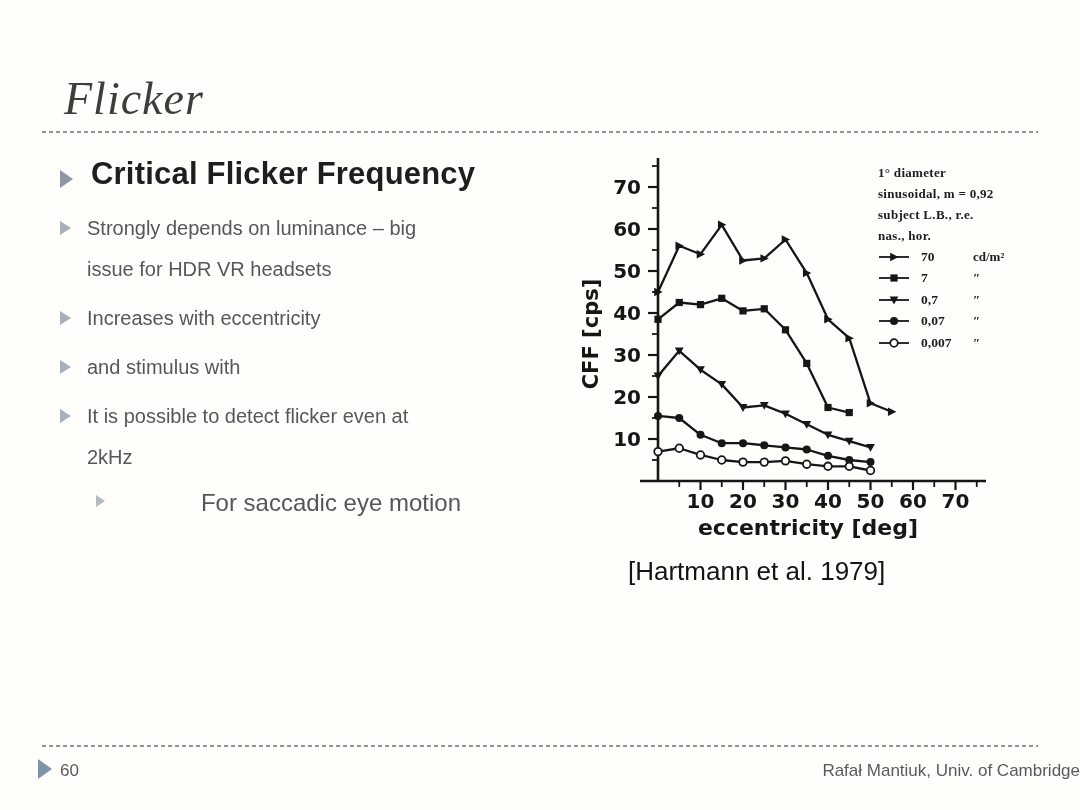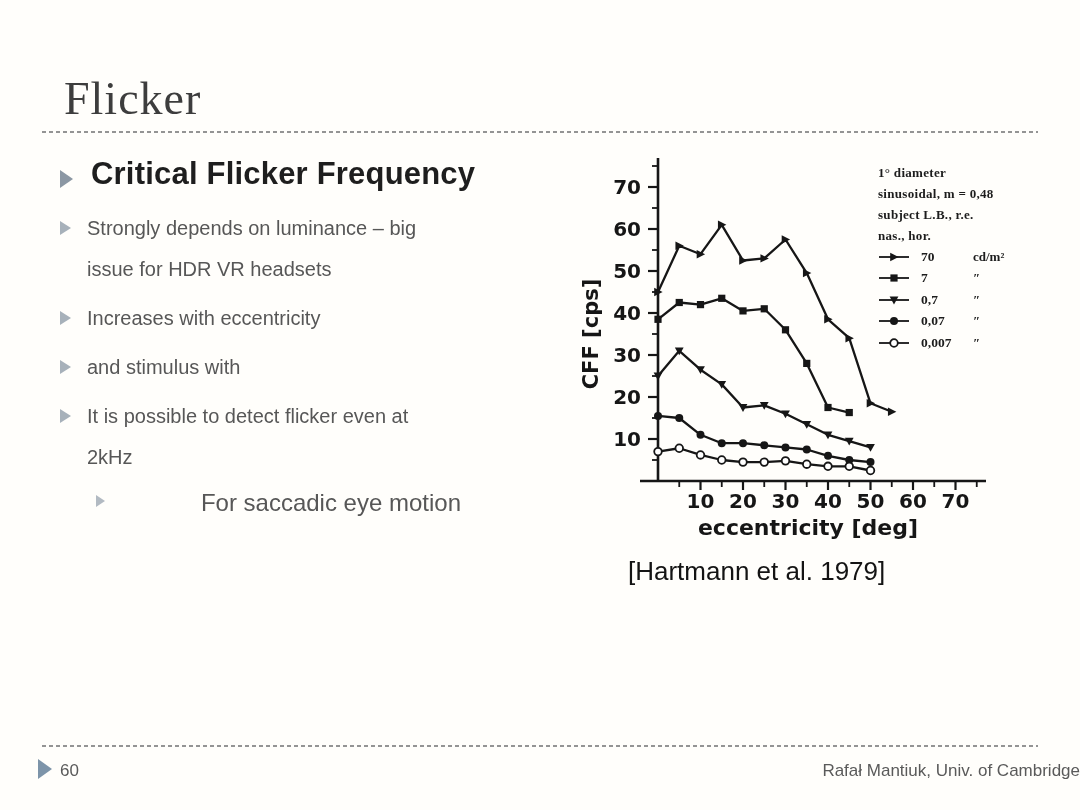--- a/index.html
+++ b/index.html
@@ -5,21 +5,21 @@
   html,body{margin:0;padding:0;background:#e8e8e8;}
   .slide{
     position:relative; width:1080px; height:810px; background:#fffefb;
     font-family:"Liberation Sans", sans-serif; overflow:hidden;
     box-shadow:0 0 6px rgba(0,0,0,.3);
   }
   
   .title{
     position:absolute; left:64px; top:72px;
     font-family:"Liberation Serif", serif; font-weight:400;
-    font-size:46px; color:#3d3d3d; letter-spacing:1px;
+    font-size:46px; color:#3d3d3d; letter-spacing:1px;font-style:italic;
   }
   .rule{
     position:absolute; height:2px;
     background:repeating-linear-gradient(90deg,#949494 0 4px, transparent 4px 7px);
   }
   .rule.top{left:42px; top:131px; width:996px;}
   .rule.bottom{left:42px; top:745px; width:996px;}
   
   .content{position:absolute; left:60px; top:156px; width:540px;}
   .h-row{display:flex; gap:18px; margin-bottom:16px;align-items:center;}
@@ -194,21 +194,21 @@
         <circle cx="165" cy="316.1" r="3.8" fill="#fff" stroke="#161616" stroke-width="1.8"></circle>
         <circle cx="186.25" cy="316.1" r="3.8" fill="#fff" stroke="#161616" stroke-width="1.8"></circle>
         <circle cx="207.5" cy="314.84" r="3.8" fill="#fff" stroke="#161616" stroke-width="1.8"></circle>
         <circle cx="228.75" cy="318.2" r="3.8" fill="#fff" stroke="#161616" stroke-width="1.8"></circle>
         <circle cx="250" cy="320.3" r="3.8" fill="#fff" stroke="#161616" stroke-width="1.8"></circle>
         <circle cx="271.25" cy="320.3" r="3.8" fill="#fff" stroke="#161616" stroke-width="1.8"></circle>
         <circle cx="292.5" cy="324.5" r="3.8" fill="#fff" stroke="#161616" stroke-width="1.8"></circle>
       </svg>
     <div class="legend" id="chart-legend">
         <div class="lg-head">1° diameter</div>
-        <div class="lg-head">sinusoidal, m = 0,48</div>
+        <div class="lg-head">sinusoidal, m = 0,92</div>
         <div class="lg-head">subject L.B., r.e.</div>
         <div class="lg-head">nas., hor.</div>
         <div class="lg-row">
           <svg width="34" height="12">
             <line x1="1" y1="6" x2="31" y2="6" stroke="#161616" stroke-width="1.8"></line>
             <polygon points="12.2,1.7999999999999998 20.6,6 12.2,10.2" fill="#161616"></polygon>
           </svg>
           <span class="lg-val">70</span>
           <span class="lg-unit">cd/m²</span>
         </div>

